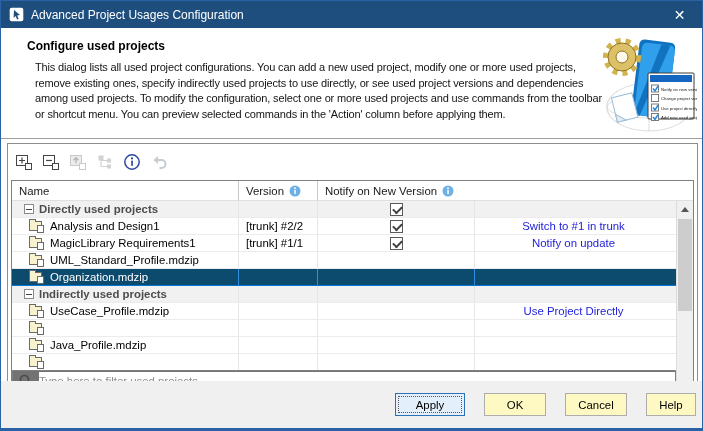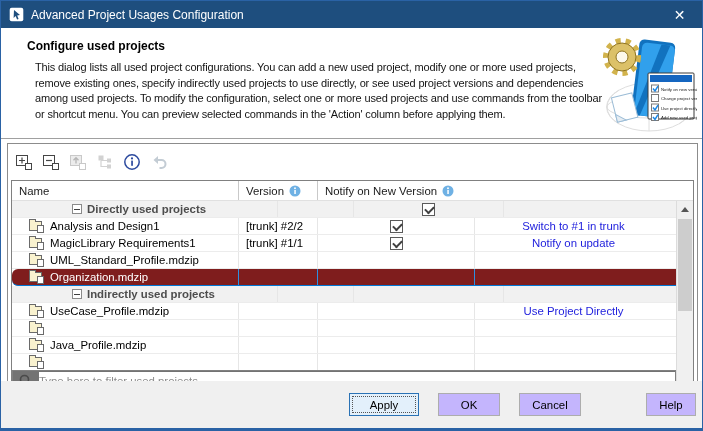--- a/index.html
+++ b/index.html
@@ -36,22 +36,22 @@
   .th { display: flex; align-items: center; padding-left: 7px; gap: 5px; height: 100%; }
   .th + .th { border-left: 1px solid #c9c9c9; }
 
   .c-name   { width: 226px; }
   .c-ver    { width: 79px;  }
   .c-notify { width: 157px; }
   .c-action { width: 198px; }
 
   .trow { display: flex; height: 17px; font-size: 11.4px; color: #000; align-items: stretch;
           border-bottom: 1px solid #ececec; background: #fff; }
-  .trow.group { background: #f1f1f1; font-weight: bold; color: #4d4d4d; padding-left: 48px; }
-  .trow.selected { background: #7f1d1d; color: #fff; border-bottom-color: #0078d7; border-radius: 6px; }
+  .trow.group { background: #f1f1f1; font-weight: bold; color: #4d4d4d; }
+  .trow.selected { background: #0c4a6e; color: #fff; border-bottom-color: #0078d7; }
 
   .cell { display: flex; align-items: center; }
   .cell.c-ver, .cell.c-notify, .cell.c-action { border-left: 1px solid #e6e6e6; }
   .selected .cell.c-ver, .selected .cell.c-notify, .selected .cell.c-action { border-left-color: #2e8fe0; }
   .cell.c-ver { padding-left: 7px; }
   .cell.c-notify { justify-content: center; }
   .cell.c-action { justify-content: center; }
   .cell.c-name.g { padding-left: 12px; }
   .cell.c-name.p { padding-left: 17px; }
 
@@ -85,25 +85,25 @@
   .sb-up { top: 1px; } .sb-down { bottom: 1px; }
   .tri-up { width: 0; height: 0; border-left: 4px solid transparent; border-right: 4px solid transparent;
             border-bottom: 5px solid #555; }
   .tri-down { width: 0; height: 0; border-left: 4px solid transparent; border-right: 4px solid transparent;
               border-top: 5px solid #555; }
   .sb-thumb { position: absolute; top: 18px; left: 1px; right: 1px; height: 92px; background: #cdcdcd; }
 
   
   .footer { position: absolute; left: 0; right: 0; bottom: 0; height: 47px; background: #f0f0f0;
             display: flex; align-items: center; justify-content: flex-end; gap: 19px; padding-right: 6px; }
-  .btn { height: 23px; min-width: 62px; padding: 0 10px; background: #c4b5fd; border: 1px solid #adadad;
+  .btn { height: 23px; min-width: 62px; padding: 0 10px; background: #fef9c3; border: 1px solid #adadad;
          font-family: "Liberation Sans", sans-serif; font-size: 11.4px; color: #000;
          display: flex; align-items: center; justify-content: center; }
   .btn.primary { background: #e3f0fb; border-color: #2a72b5; outline: 1px dotted #555; outline-offset: -4px; min-width: 70px; }
-  .btn.help { min-width: 50px; margin-left: 46px; }
+  .btn.help { min-width: 50px; }
 </style>
 </head>
 <body>
 
 <div class="window">
 
   <div class="titlebar">
     <svg class="app-icon" viewBox="0 0 15 15">
       <rect x="0.7" y="0.7" width="13.6" height="13.6" rx="2" fill="#fff"></rect>
       <path d="M5 3 L11 8 L8.2 8.5 L9.6 12 L8.1 12.6 L6.6 9.1 L4.6 11 Z" fill="#1e4e7e"></path>

